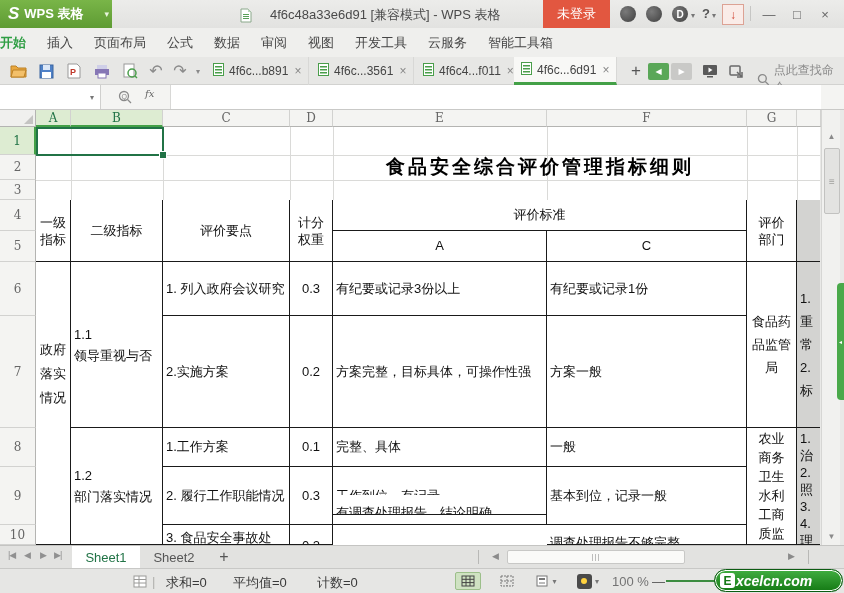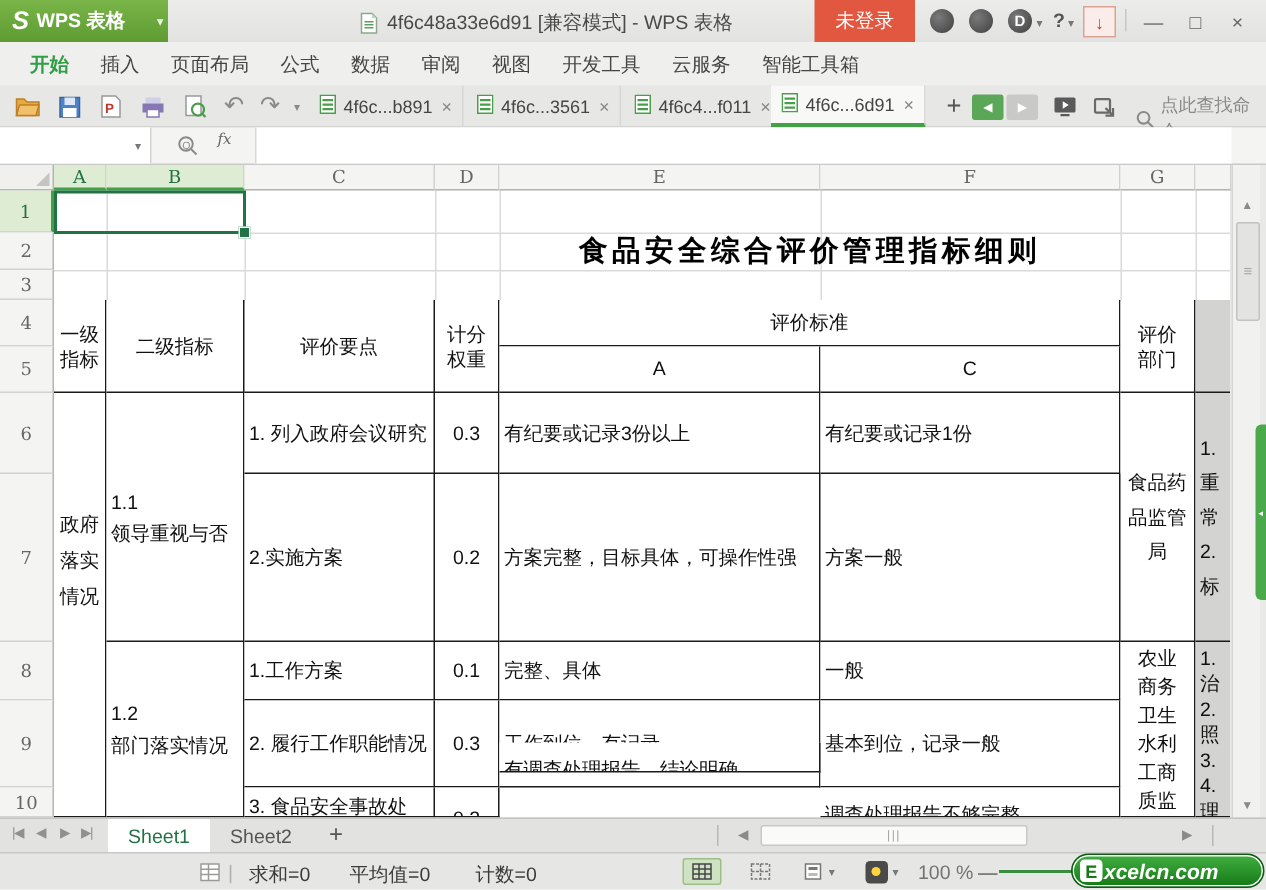--- a/index.html
+++ b/index.html
@@ -5,32 +5,32 @@
   html,body{margin:0;padding:0;}
   body{font-family:"Liberation Sans",sans-serif;}
   .window{position:relative;width:844px;height:593px;background:#e9e9e7;overflow:hidden;font-size:13px;color:#333;}
   .abs{position:absolute;}
   
   .titlebar{position:absolute;left:0;top:0;width:844px;height:28px;background:linear-gradient(#ececea,#e2e2e0);}
   .wps-logo{position:absolute;left:0;top:0;width:112px;height:28px;background:linear-gradient(#79b548,#5e9b33);color:#fff;display:flex;align-items:center;padding-left:8px;box-sizing:border-box;}
   .wps-logo .s{font-weight:bold;font-size:17px;margin-right:5px;font-style:italic;}
   .wps-logo .t{font-weight:bold;font-size:13px;}
   .wps-logo .dd{position:absolute;right:3px;top:9px;font-size:9px;color:#e8f5dd;}
-  .doc-title{position:absolute;left:240px;top:6px;display:flex;align-items:center;color:#4a4a4a;font-size:13px;}
+  .doc-title{position:absolute;left:240px;top:6px;display:flex;align-items:center;color:#4a4a4a;font-size:13px;gap:12px;}
   .doc-title svg{margin-right:6px;}
   .login-btn{position:absolute;left:543px;top:0;width:67px;height:28px;background:#e25740;color:#fff;display:flex;align-items:center;justify-content:center;font-size:13px;}
   .circ{position:absolute;top:6px;width:16px;height:16px;border-radius:50%;background:radial-gradient(circle at 35% 35%,#7a7a7a,#3f3f3f);}
   .circ.d{display:flex;align-items:center;justify-content:center;color:#fff;font-size:10px;font-weight:bold;}
   .tb-dd{position:absolute;top:11px;font-size:8px;color:#777;}
   .help-q{position:absolute;top:6px;font-size:13px;font-weight:bold;color:#555;}
   .dl-box{position:absolute;left:722px;top:4px;width:20px;height:19px;background:#faece8;border:1px solid #dca294;display:flex;align-items:center;justify-content:center;color:#d14836;font-weight:bold;font-size:12px;}
   .tb-sep{position:absolute;top:6px;width:1px;height:15px;background:#c6c6c4;}
   .winctl{position:absolute;top:0;width:26px;height:28px;display:flex;align-items:center;justify-content:center;color:#666;font-size:13px;}
   
-  .menubar{position:absolute;left:0;top:28px;width:844px;height:29px;background:#efefed;display:flex;align-items:center;padding-left:20px;box-sizing:border-box;font-family:Liberation Mono, monospace;}
+  .menubar{position:absolute;left:0;top:28px;width:844px;height:29px;background:#efefed;display:flex;align-items:center;box-sizing:border-box;font-family:Liberation Mono, monospace;}
   .menu-item{margin-right:21px;color:#454545;font-size:13px;}
   .menu-item.active{color:#2f9e44;font-weight:bold;}
   
   .tabrow{position:absolute;left:0;top:57px;width:844px;height:28px;background:#e7e7e5;border-bottom:1px solid #d2d2d0;box-sizing:border-box;}
   .qicon{position:absolute;top:5px;width:20px;height:18px;display:flex;align-items:center;justify-content:center;}
   .uglyph{color:#8a8a8a;font-size:16px;line-height:16px;}
   .doctab{position:absolute;top:0;height:28px;display:flex;align-items:center;padding:0 7px;box-sizing:border-box;border-right:1px solid #d8d8d6;color:#454545;font-size:12px;}
   .doctab .x{margin-left:6px;color:#888;font-size:12px;}
   .doctab .pg{margin-right:5px;}
   .doctab.active{background:#f8f8f6;border-bottom:3px solid #43a047;}

